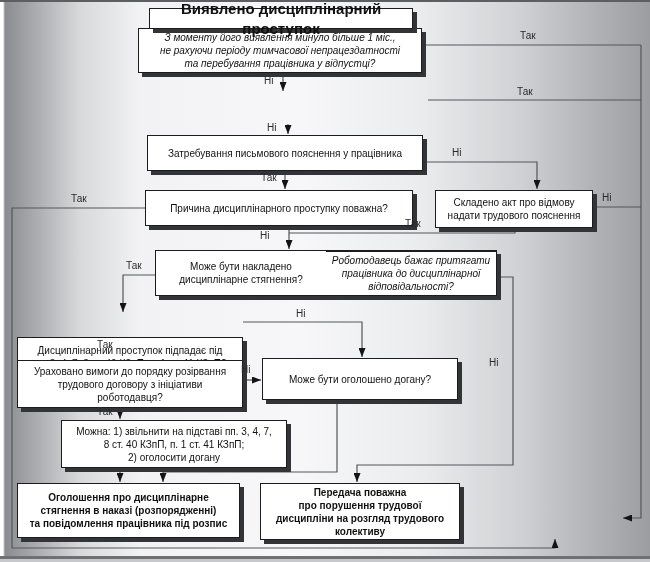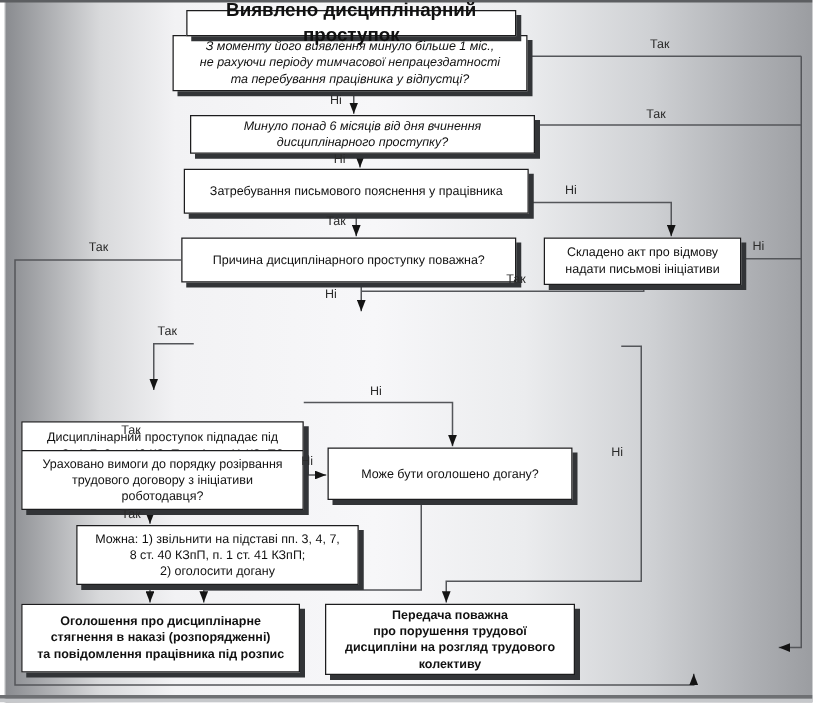--- a/index.html
+++ b/index.html
@@ -104,32 +104,35 @@
       <polyline points="120,468 120,482" marker-end="url(#arr)"></polyline>
       <polyline points="337,400 337,472 163,472 163,482" marker-end="url(#arr)"></polyline>
     </g>
   </svg>
 
   <div class="box" id="n-start-title">Виявлено дисциплінарний проступок</div>
   <div class="box italic" id="n-start-q">З моменту його виявлення минуло більше 1 міс.,
 не рахуючи періоду тимчасової непрацездатності
 та перебування працівника у відпустці?</div>
 
-  <div class="box italic" id="n-six">Минуло понад 6 місяців від дня вчинення
-дисциплінарного проступку?</div>
 
   <div class="box compound" id="n-req">
     <div class="sec">Затребування письмового пояснення у працівника</div>
   </div>
 
   <div class="box" id="n-valid">Причина дисциплінарного проступку поважна?</div>
 
   <div class="box" id="n-act">Складено акт про відмову
-надати письмові ініціативи</div>
+надати трудового пояснення</div>
 
+  <div class="box compound" id="n-impose">
+    <div class="sec">Може бути накладено дисциплінарне стягнення?</div>
+    <div class="sec italic">Роботодавець бажає притягати працівника до дисциплінарної
+відповідальності?</div>
+  </div>
 
   <div class="box" id="n-falls">Дисциплінарний проступок підпадає під
 пп. 3, 4, 7, 8 ст. 40 КЗпП, п. 1 ст. 41 КЗпП?</div>
 
   <div class="box" id="n-requirements">Ураховано вимоги до порядку розірвання
 трудового договору з ініціативи
 роботодавця?</div>
 
   <div class="box" id="n-can">Можна: 1) звільнити на підставі пп. 3, 4, 7,
 8 ст. 40 КЗпП, п. 1 ст. 41 КЗпП;

